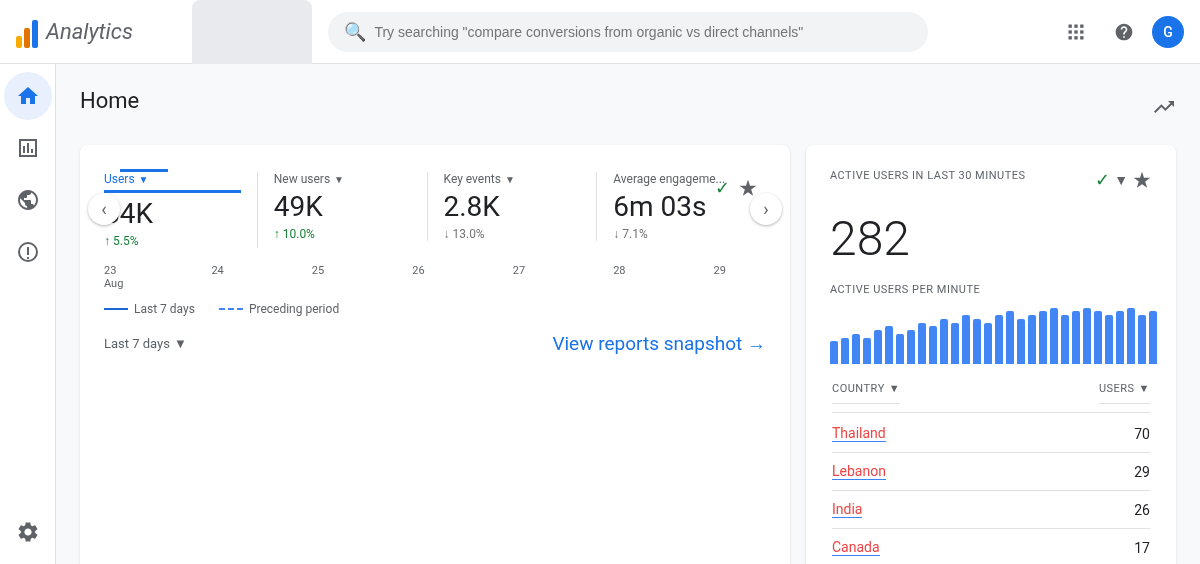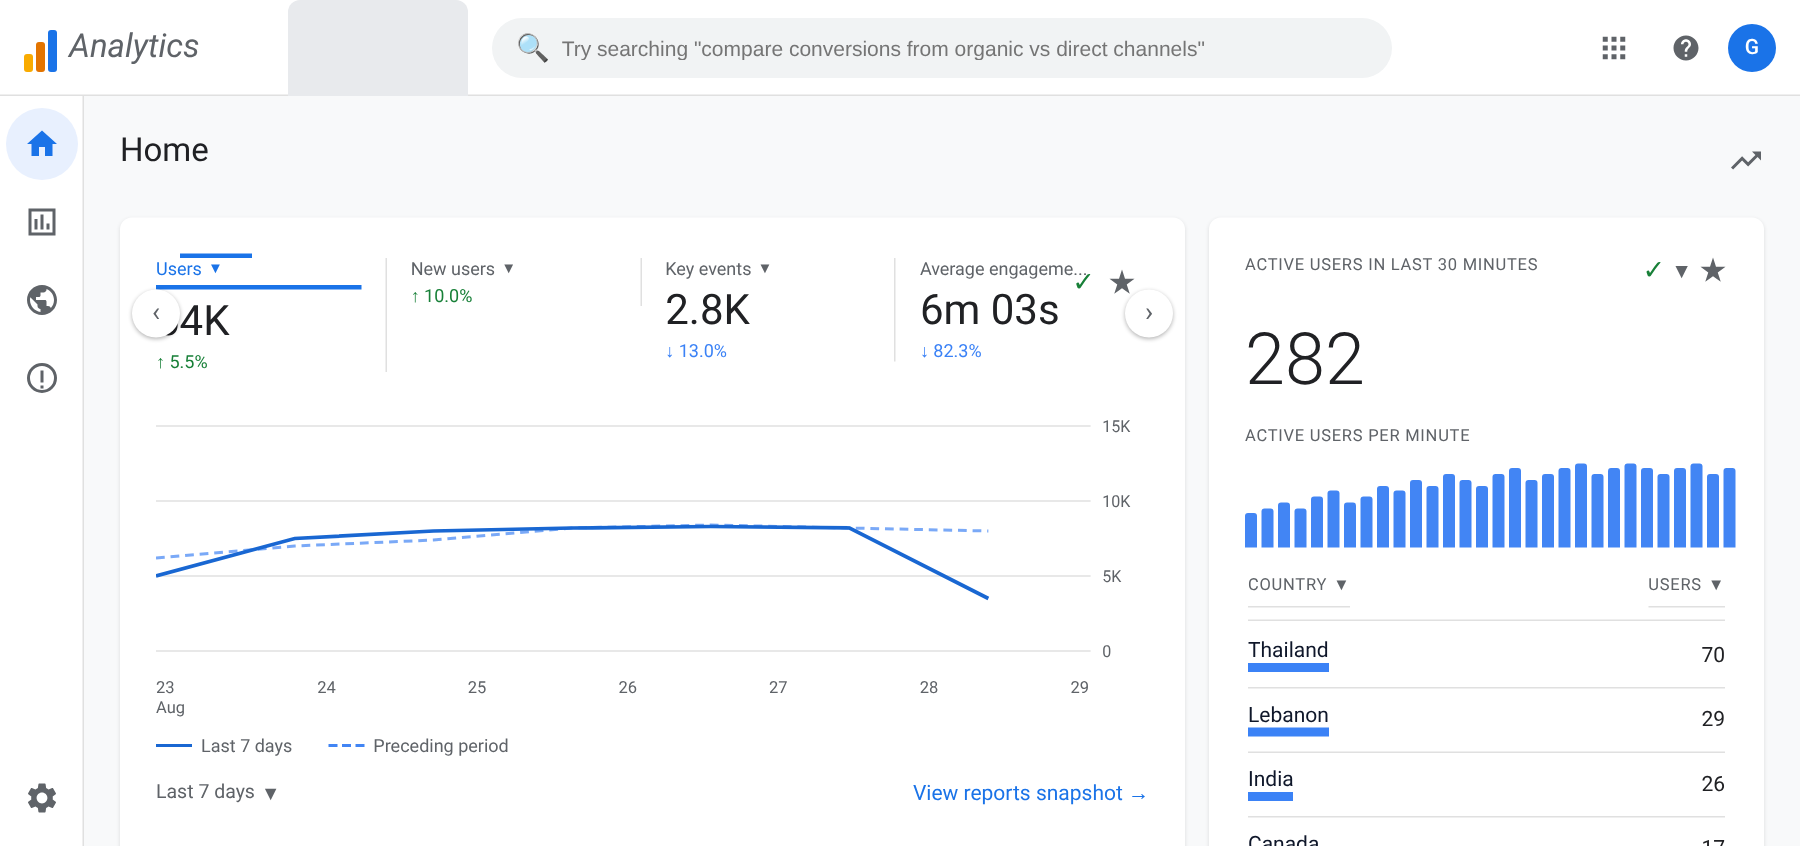--- a/index.html
+++ b/index.html
@@ -67,21 +67,21 @@
     
     .metrics-row { display: flex; align-items: flex-start; gap: 0; margin-bottom: 16px; position: relative; }
     .metric-item { flex: 1; padding: 0 16px; border-right: 1px solid #e0e0e0; position: relative; }
     .metric-item:first-child { padding-left: 0; }
     .metric-item:last-child { border-right: none; }
     .metric-label { font-size: 12px; color: #1a73e8; margin-bottom: 4px; display: flex; align-items: center; gap: 4px; cursor: pointer; }
     .metric-label-black { font-size: 12px; color: #5f6368; margin-bottom: 4px; display: flex; align-items: center; gap: 4px; }
     .metric-value { font-size: 28px; font-weight: 400; color: #202124; margin-bottom: 4px; }
     .metric-change { font-size: 12px; display: flex; align-items: center; gap: 2px; }
     .change-up { color: #188038; }
-    .change-down { color: #3b82f6; }
+    .change-down { color: #737373; }
 
     .nav-arrow {
       width: 32px; height: 32px; border-radius: 50%; background: #fff;
       box-shadow: 0 1px 3px rgba(0,0,0,0.3); display: flex; align-items: center;
       justify-content: center; cursor: pointer; color: #5f6368; font-size: 18px;
       position: absolute; top: 50%; transform: translateY(-50%); z-index: 10;
     }
     .nav-arrow-left { left: -16px; }
     .nav-arrow-right { right: -16px; }
 
@@ -92,36 +92,36 @@
     
     .legend { display: flex; gap: 24px; margin-top: 12px; }
     .legend-item { display: flex; align-items: center; gap: 6px; font-size: 12px; color: #5f6368; }
     .legend-line { width: 24px; height: 2px; }
     .legend-line-dashed { border-top: 2px dashed #4285f4; }
     .legend-line-solid { background: #1967d2; }
 
     
     .card-footer { display: flex; align-items: center; justify-content: space-between; margin-top: 16px; }
     .date-range { display: flex; align-items: center; gap: 4px; font-size: 13px; color: #5f6368; cursor: pointer; }
-    .view-link { color: #1a73e8; font-size: 14px; display: flex; align-items: center; gap: 4px; cursor: pointer; text-decoration: none; }
+    .view-link { color: #1a73e8; font-size: 19px; display: flex; align-items: center; gap: 4px; cursor: pointer; text-decoration: none; }
 
     
     .active-users-header { font-size: 11px; color: #5f6368; letter-spacing: 0.5px; margin-bottom: 8px; display: flex; align-items: center; gap: 8px; }
     .active-count { font-size: 48px; font-weight: 300; color: #202124; margin-bottom: 16px; }
     .per-minute-label { font-size: 11px; color: #5f6368; letter-spacing: 0.5px; margin-bottom: 8px; }
 
     
     .bar-chart { display: flex; align-items: flex-end; gap: 3px; height: 60px; margin-bottom: 16px; }
     .bar { background: #4285f4; border-radius: 2px 2px 0 0; flex: 1; min-width: 8px; }
 
     
     .country-table { width: 100%; }
     .country-header { display: flex; justify-content: space-between; font-size: 11px; color: #5f6368; letter-spacing: 0.5px; padding-bottom: 8px; border-bottom: 1px solid #e0e0e0; }
     .country-row { display: flex; justify-content: space-between; align-items: center; padding: 10px 0; border-bottom: 1px solid #e0e0e0; font-size: 14px; }
-    .country-name { color: #0f172a; cursor: pointer; border-bottom: 6px solid #3b82f6; display: inline-block; }
+    .country-name { color: #ef4444; cursor: pointer; border-bottom: 1px solid #3b82f6; display: inline-block; }
     .country-users { color: #202124; }
 
     .side-card-header-row { display: flex; align-items: center; justify-content: space-between; margin-bottom: 20px; }
     .side-card-actions { display: flex; align-items: center; gap: 4px; }
 
     .green-check { color: #188038; font-size: 18px; }
 
     .metric-underline { border-bottom: 3px solid #1a73e8; padding-bottom: 4px; }
   </style>
 </head>
@@ -227,70 +227,53 @@
               </div>
               <div class="metric-value">64K</div>
               <div class="metric-change change-up">↑ 5.5%</div>
             </div>
 
             <div class="metric-item">
               <div class="metric-label-black" style="color:#5f6368;">
                 New users
                 <span style="font-size:10px;">▼</span>
               </div>
+              <div class="metric-value">49K</div>
               <div class="metric-change change-up">↑ 10.0%</div>
             </div>
 
             <div class="metric-item">
               <div class="metric-label-black" style="color:#5f6368;">
                 Key events
                 <span style="font-size:10px;">▼</span>
               </div>
               <div class="metric-value">2.8K</div>
               <div class="metric-change change-down">↓ 13.0%</div>
             </div>
 
             <div class="metric-item">
               <div class="metric-label-black" style="color:#5f6368;">
                 Average engageme...
                 <span style="font-size:10px;"></span>
               </div>
               <div class="metric-value">6m 03s</div>
-              <div class="metric-change change-down">↓ 82.3%</div>
+              <div class="metric-change change-down">↓ 7.1%</div>
             </div>
           </div>
 
           <div style="position:absolute;top:8px;right:8px;display:flex;gap:8px;align-items:center;">
             <span class="green-check">✓</span>
             <svg width="20" height="20" viewBox="0 0 24 24" fill="#5f6368">
               <path d="M12 2l2.4 7.4H22l-6.2 4.5 2.4 7.4L12 17l-6.2 4.3 2.4-7.4L2 9.4h7.6z"></path>
             </svg>
           </div>
 
           <div class="nav-arrow nav-arrow-right">›</div>
         </div>
 
-        <div class="chart-area">
-          <svg class="chart-svg" viewBox="0 0 680 180" preserveAspectRatio="none">
-
-            <line x1="0" y1="20" x2="640" y2="20" stroke="#e0e0e0" stroke-width="1"></line>
-            <line x1="0" y1="70" x2="640" y2="70" stroke="#e0e0e0" stroke-width="1"></line>
-            <line x1="0" y1="120" x2="640" y2="120" stroke="#e0e0e0" stroke-width="1"></line>
-            <line x1="0" y1="170" x2="640" y2="170" stroke="#e0e0e0" stroke-width="1"></line>
-
-            <text x="648" y="24" font-size="11" fill="#5f6368">15K</text>
-            <text x="648" y="74" font-size="11" fill="#5f6368">10K</text>
-            <text x="648" y="124" font-size="11" fill="#5f6368">5K</text>
-            <text x="648" y="174" font-size="11" fill="#5f6368">0</text>
-
-            <polyline points="0,108 95,100 190,96 285,88 380,86 475,88 570,90" fill="none" stroke="#4285f4" stroke-width="2" stroke-dasharray="6,4" opacity="0.7"></polyline>
-
-            <polyline points="0,120 95,95 190,90 285,88 380,87 475,88 570,135" fill="none" stroke="#1967d2" stroke-width="2.5"></polyline>
-          </svg>
-        </div>
 
         <div style="display:flex;justify-content:space-between;padding-right:40px;color:#5f6368;font-size:11px;">
           <div>23<br>Aug</div>
           <div>24</div>
           <div>25</div>
           <div>26</div>
           <div>27</div>
           <div>28</div>
           <div>29</div>
         </div>

